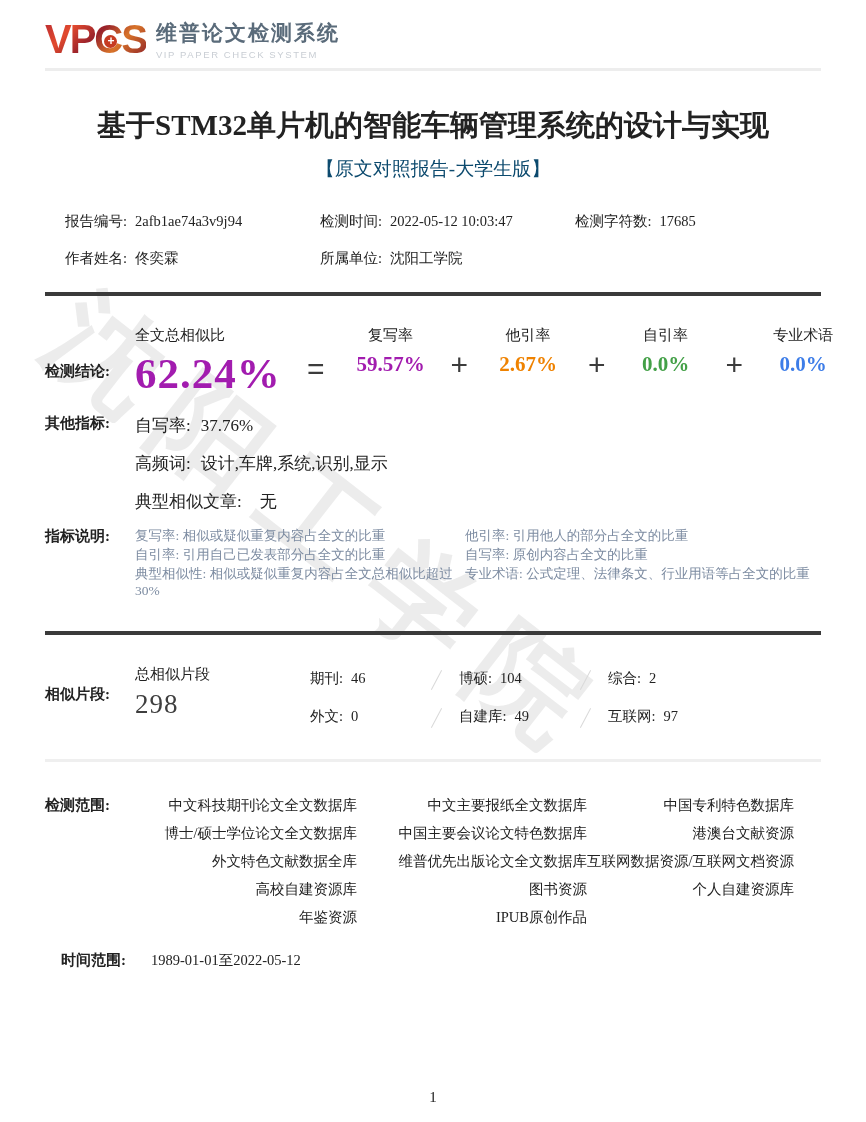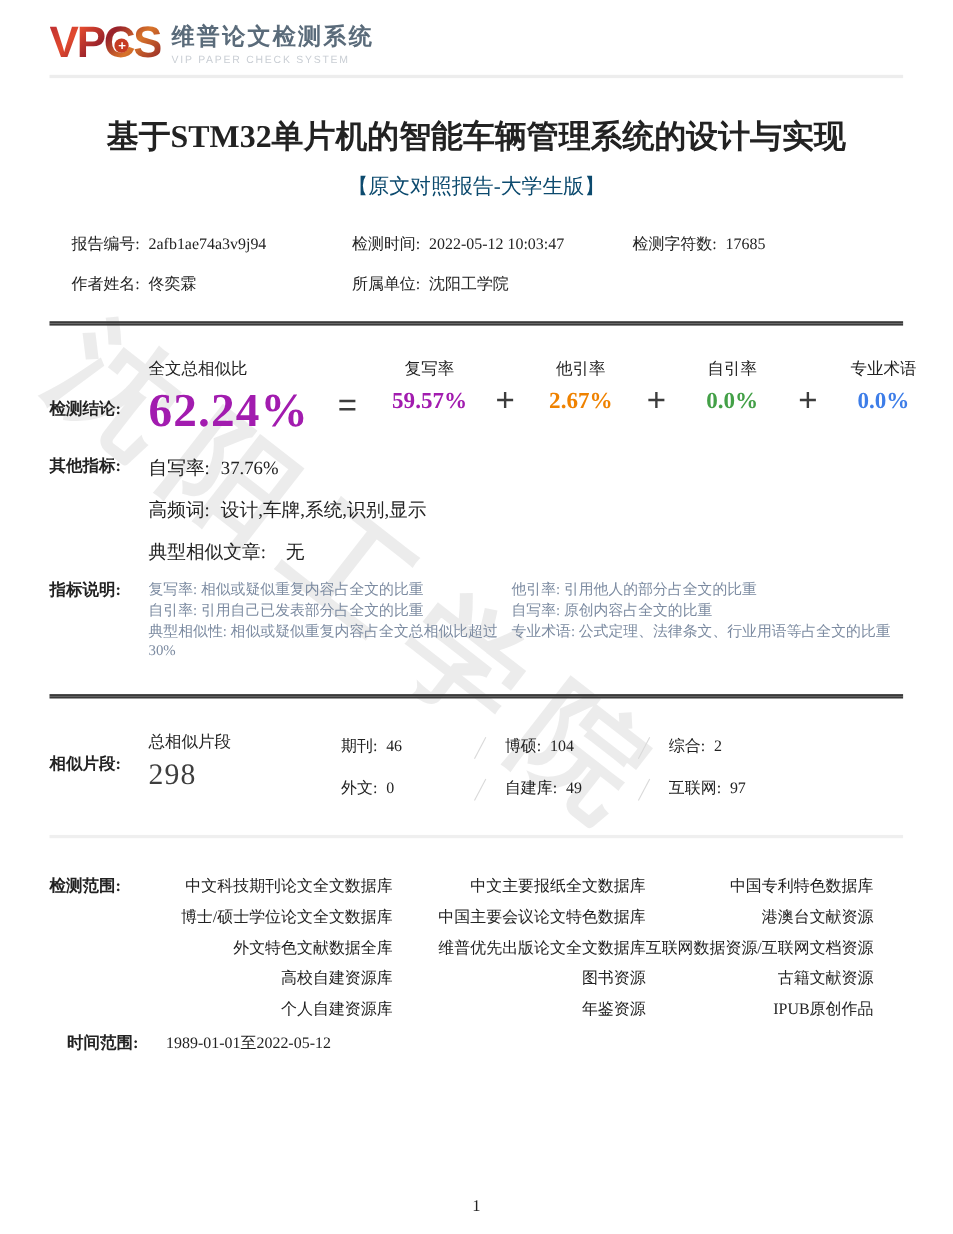--- a/index.html
+++ b/index.html
@@ -95,21 +95,21 @@
   .frag-row { display: flex; align-items: flex-start; }
   .frag-cell { width: 118px; white-space: nowrap; }
   .frag-cell .lbl { margin-right: 8px; }
   .sep { width: 1px; height: 22px; background: #d9d9d9; transform: rotate(28deg); margin: 0 22px 0 8px; }
 
   
   .sec-scope { margin-top: 34px; }
   .scope-grid { display: grid; grid-template-columns: 222px 230px auto; row-gap: 9px; font-size: 14.5px; text-align: right; }
 
   
-  .sec-time { margin-top: 12px; padding-left: 16px; }
+  .sec-time { margin-top: 24px; padding-left: 16px; }
   .time-value { font-size: 14.5px; }
 
   
   .footer { position: absolute; bottom: 16px; left: 0; width: 100%; text-align: center; font-size: 15px; }
 </style>
 </head>
 <body>
 
 <div class="watermark">沈阳工学院</div>
 
@@ -256,21 +256,20 @@
       <div>中文主要报纸全文数据库</div>
       <div>中国专利特色数据库</div>
       <div>博士/硕士学位论文全文数据库</div>
       <div>中国主要会议论文特色数据库</div>
       <div>港澳台文献资源</div>
       <div>外文特色文献数据全库</div>
       <div>维普优先出版论文全文数据库</div>
       <div>互联网数据资源/互联网文档资源</div>
       <div>高校自建资源库</div>
       <div>图书资源</div>
-      <div>古籍文献资源</div>
       <div>个人自建资源库</div>
       <div>年鉴资源</div>
       <div>IPUB原创作品</div>
     </div>
   </div>
 
   <div class="section sec-time">
     <div class="sec-label">时间范围:</div>
     <div class="time-value">1989-01-01至2022-05-12</div>
   </div>

